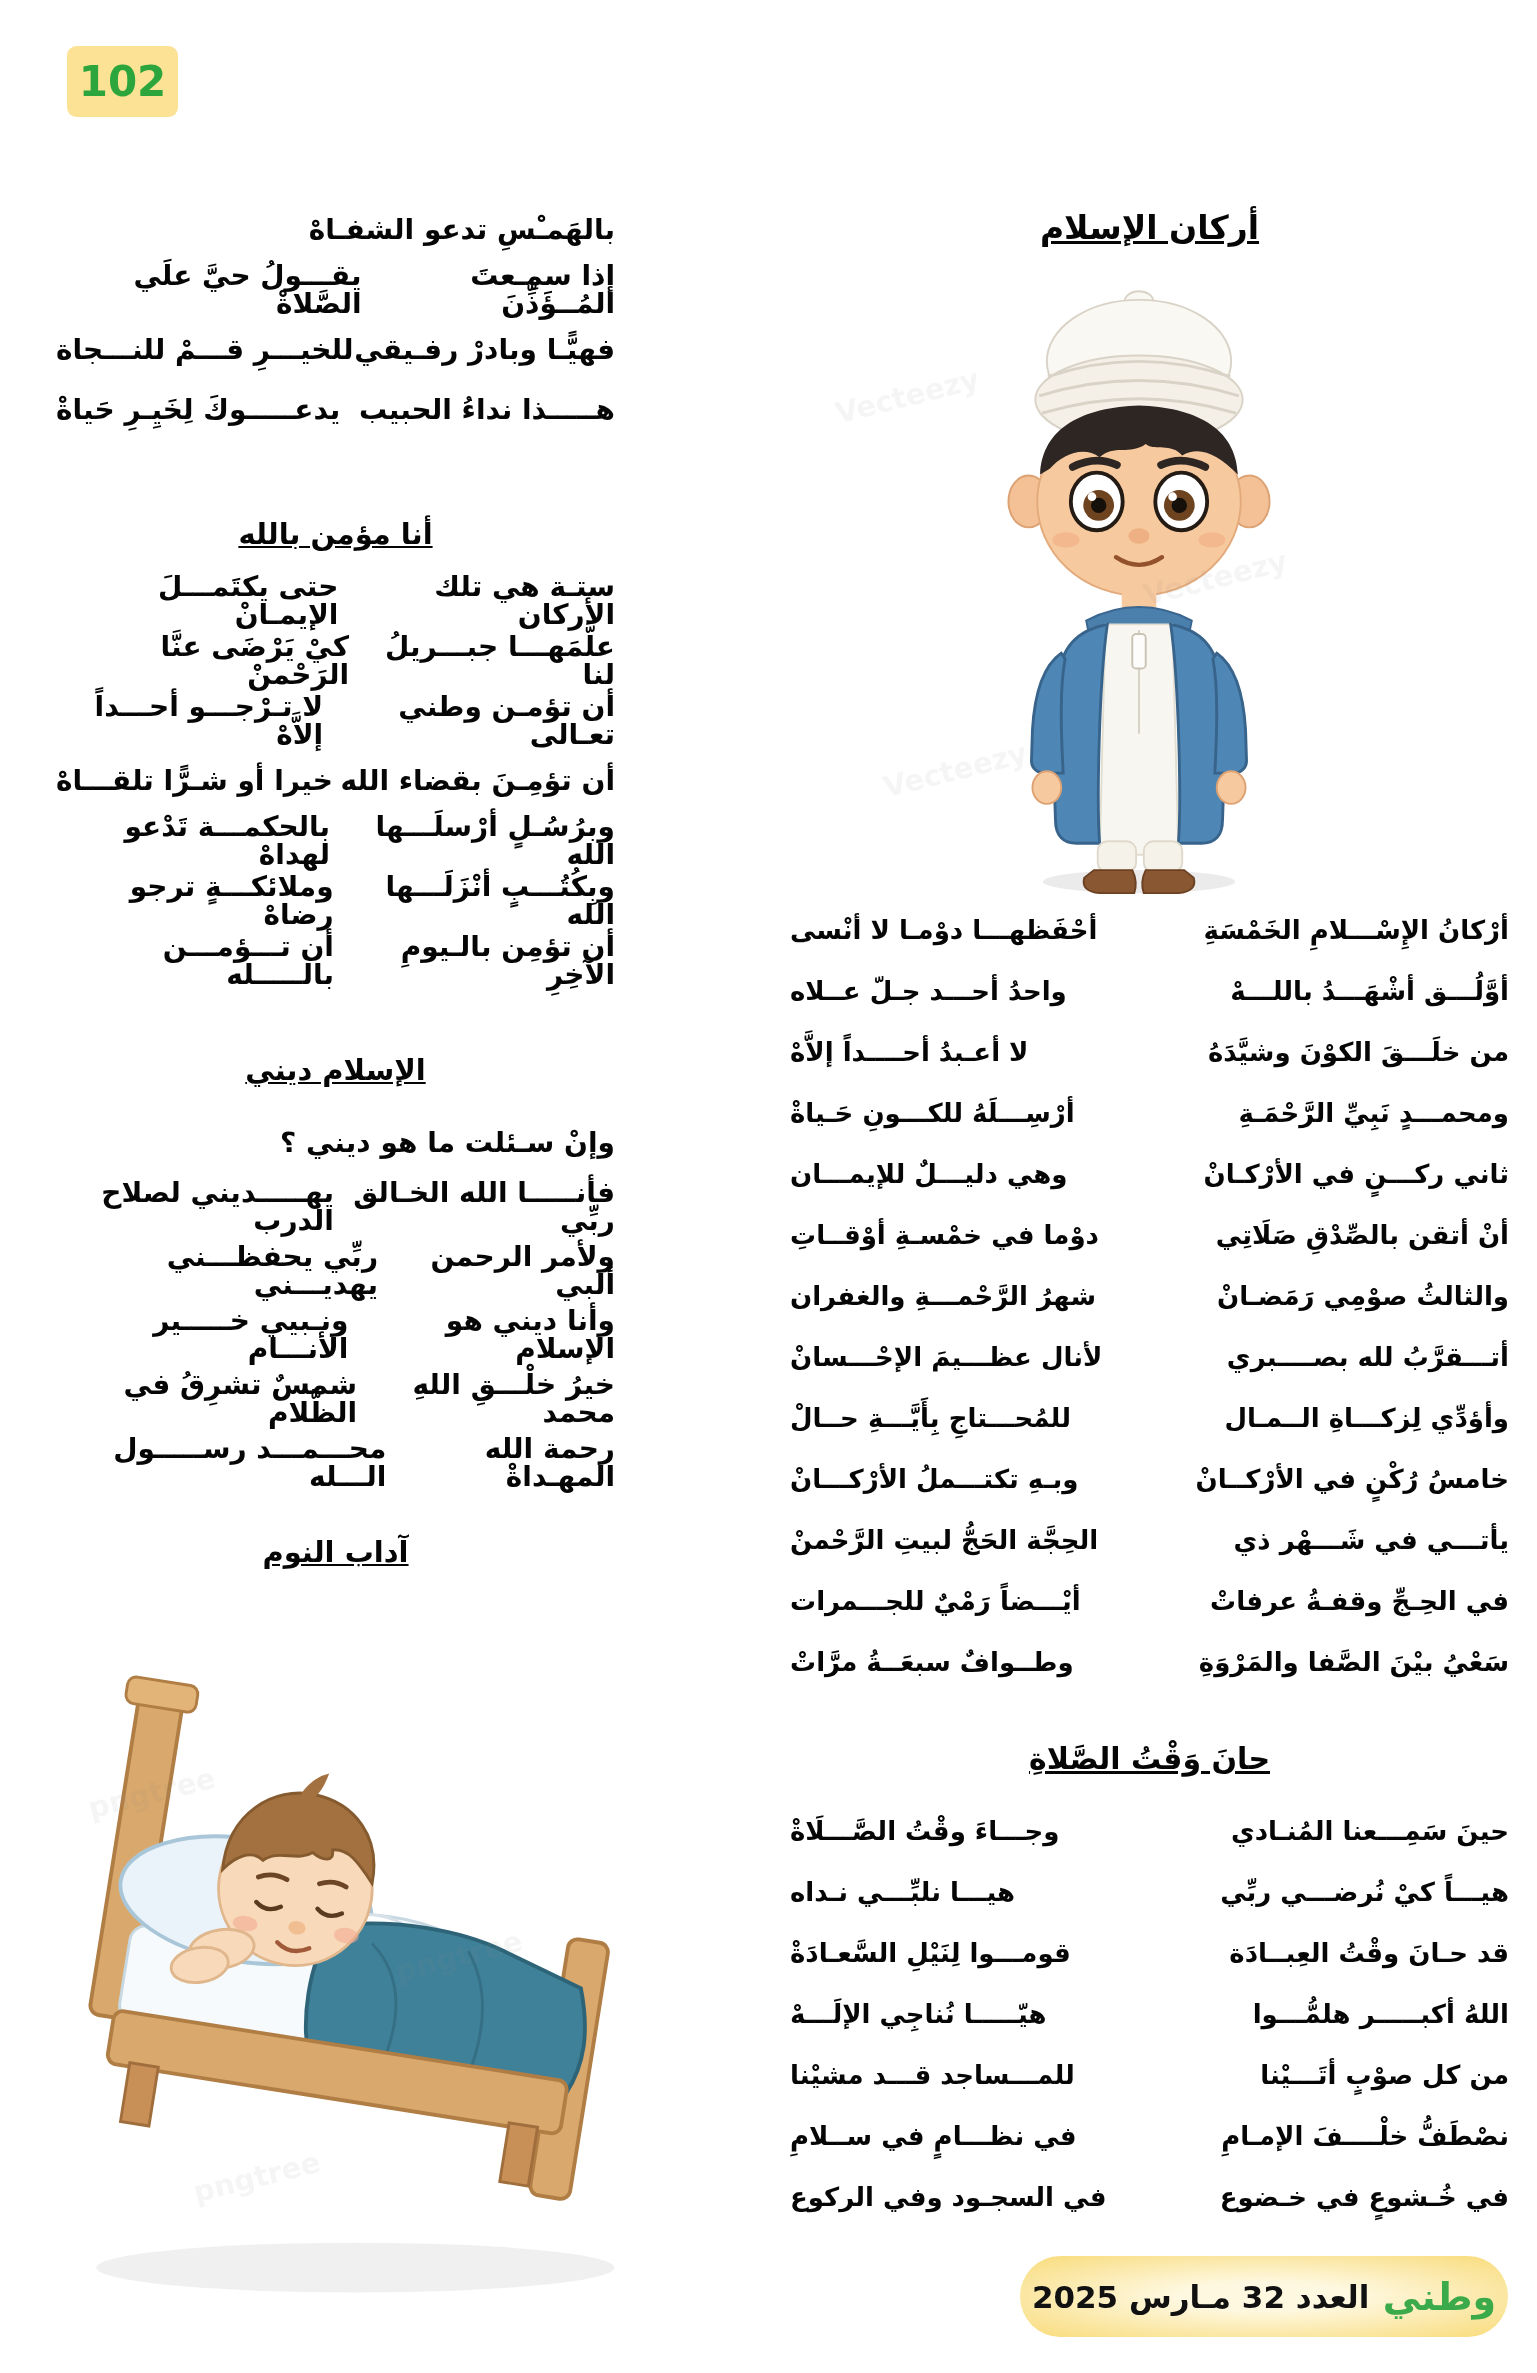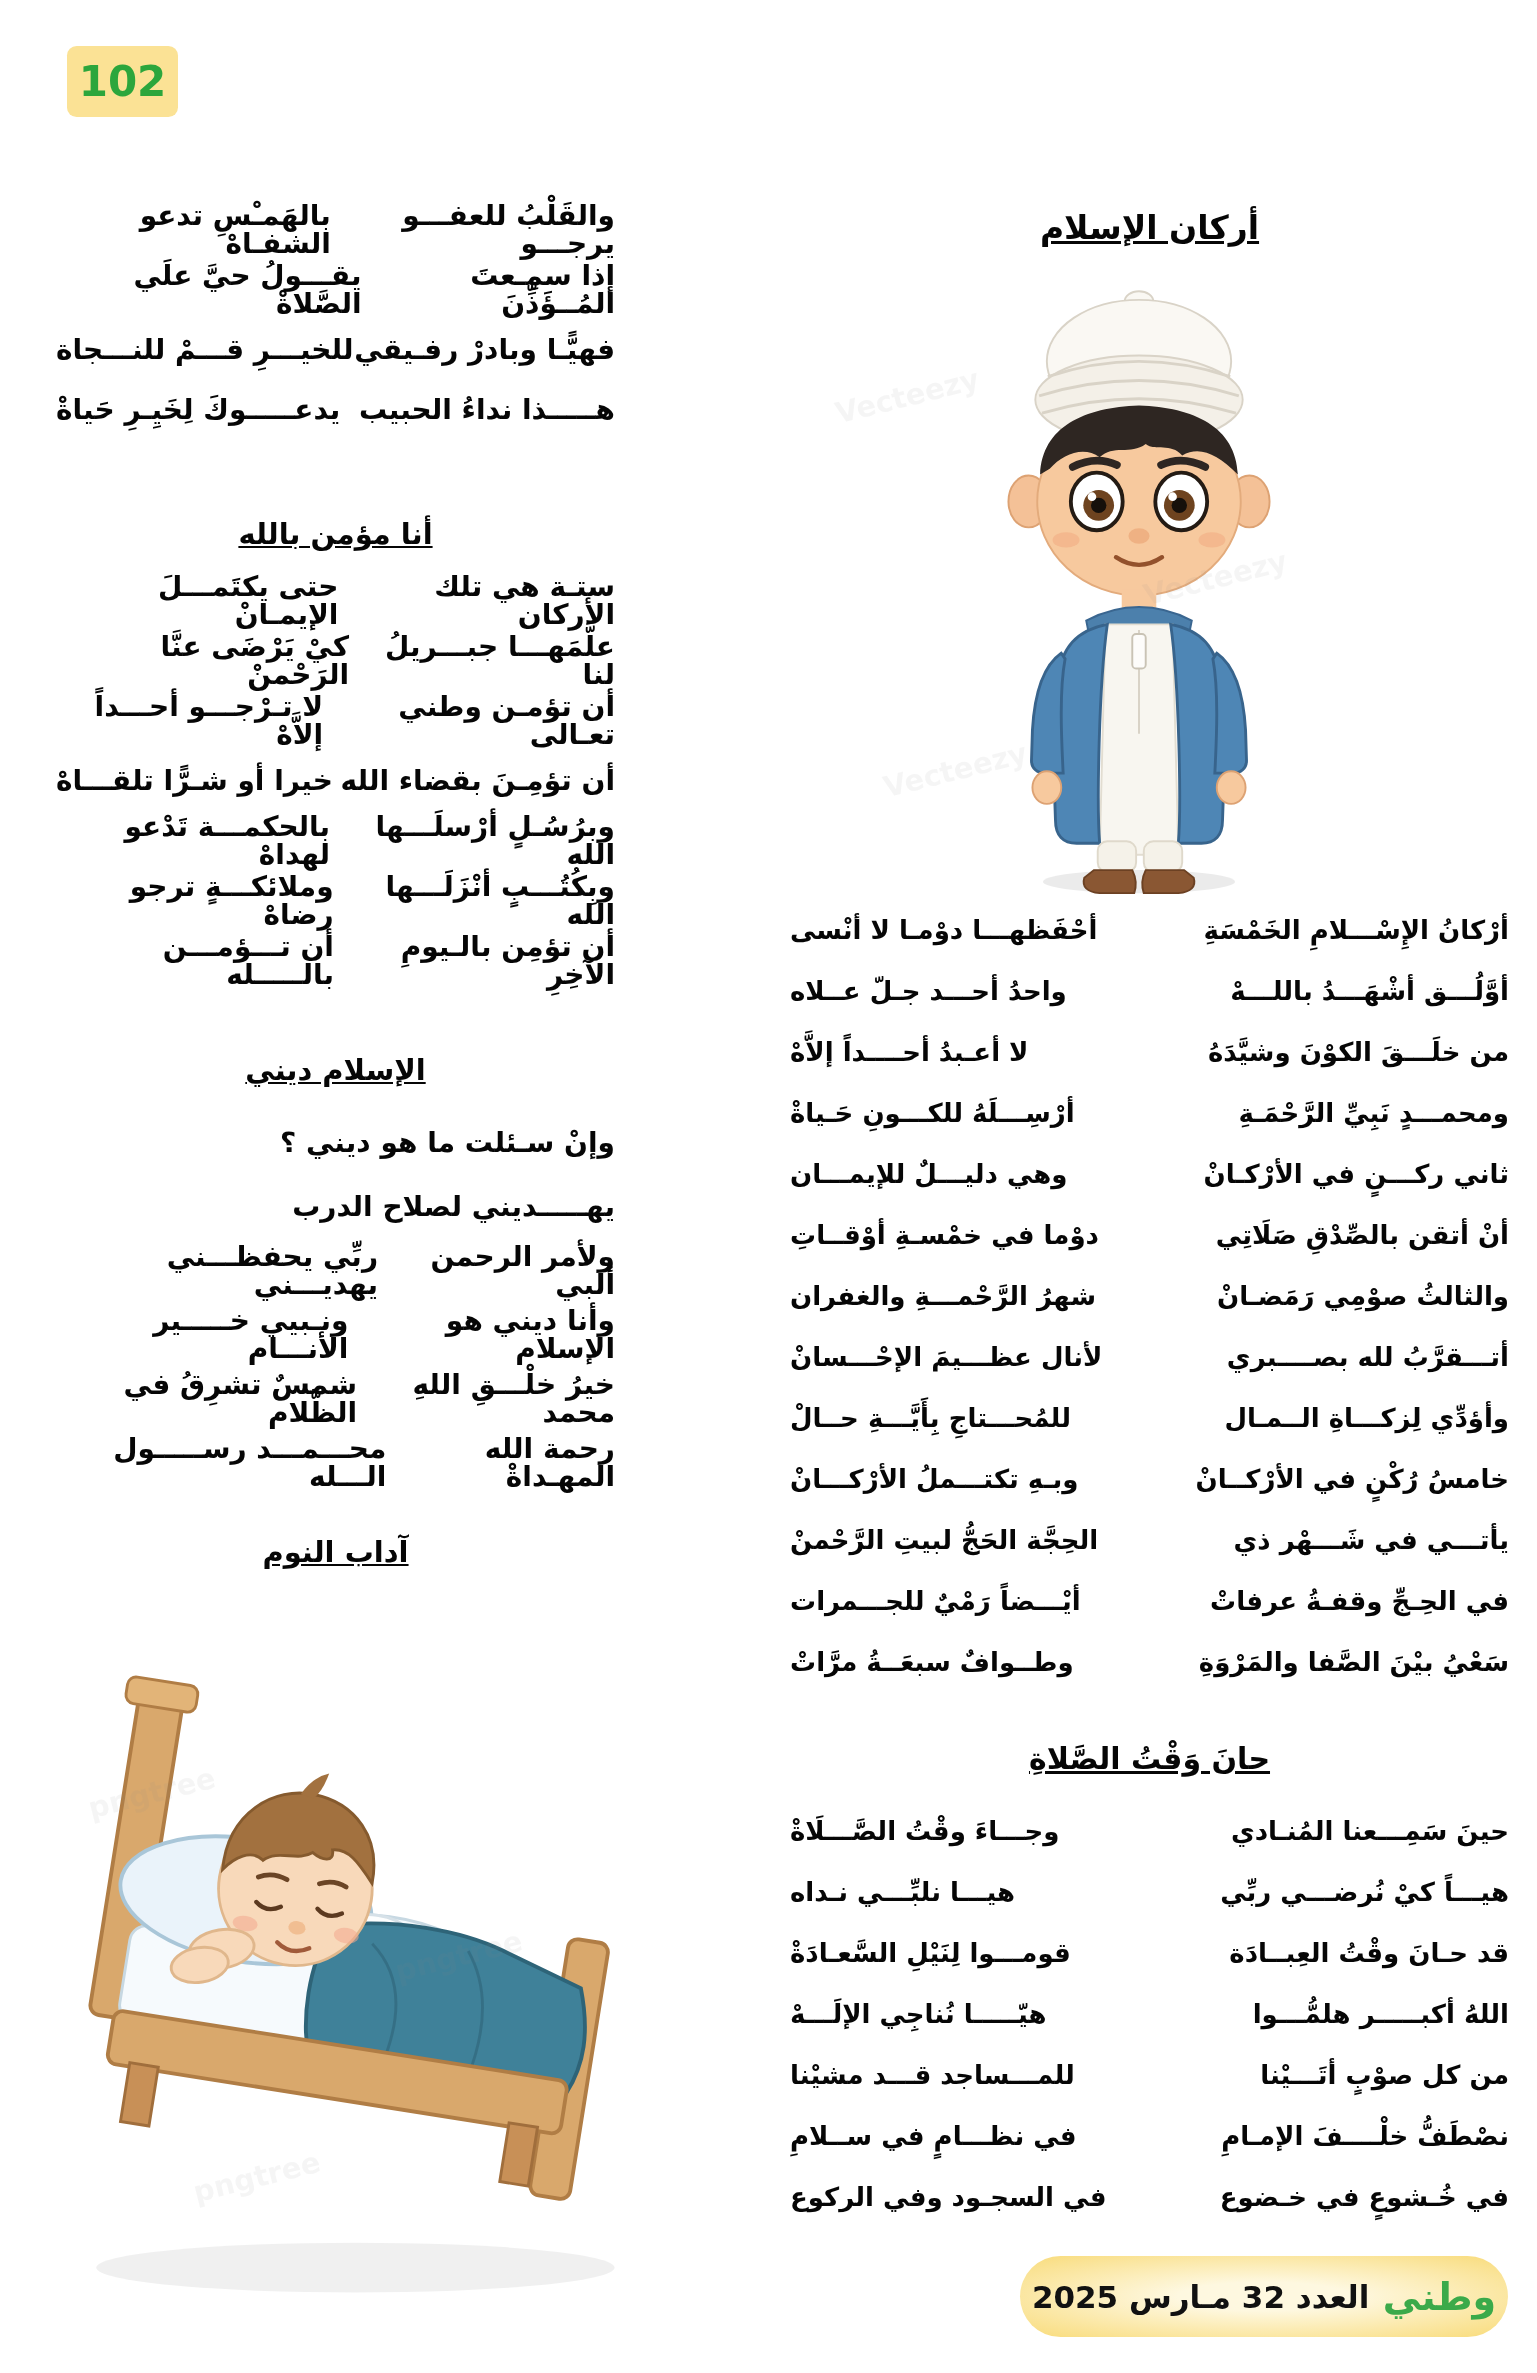--- a/index.html
+++ b/index.html
@@ -191,21 +191,20 @@
         <span>في نظـــامٍ في ســلامِ</span>
       </div>
       <div class="verse">
         <span>في خُـشوعٍ في خـضوع</span>
         <span>في السجـود وفي الركوع</span>
       </div>
     </div>
 
   <div class="poem lp" style="left:56px;top:200px;width:559px;">
       <div class="verse">
-        <span>والقَلْبُ للعفـــو يرجـــو</span>
         <span>بالهَمـْسِ تدعو الشفـاهْ</span>
       </div>
       <div class="verse">
         <span>إذا سمِـعتَ المُــؤَذِّنَ</span>
         <span>يقـــولُ حيَّ علَي الصَّلاةْ</span>
       </div>
       <div class="verse">
         <span>فهيًّـا وبادرْ رفـيقي</span>
         <span>للخيـــرِ قـــمْ للنـــجاة</span>
       </div>
@@ -248,20 +247,21 @@
       </div>
     </div>
 
   <div class="heading" style="left:56px;top:1053px;width:559px;">الإسلام ديني</div>
 
   <div class="poem lp3" style="left:56px;top:1111px;width:559px;">
       <div class="verse">
         <span>وإنْ سـئلت ما هو ديني ؟</span>
       </div>
       <div class="verse">
+        <span>فأنـــــا الله الخـالق ربِّي</span>
         <span>يهـــــديني لصلاح الدرب</span>
       </div>
       <div class="verse">
         <span>ولأمر الرحمن ألبي</span>
         <span>ربِّي يحفظـــني يهديـــني</span>
       </div>
       <div class="verse">
         <span>وأنا ديني هو الإسلام</span>
         <span>ونـبيي خـــــير الأنـــام</span>
       </div>

